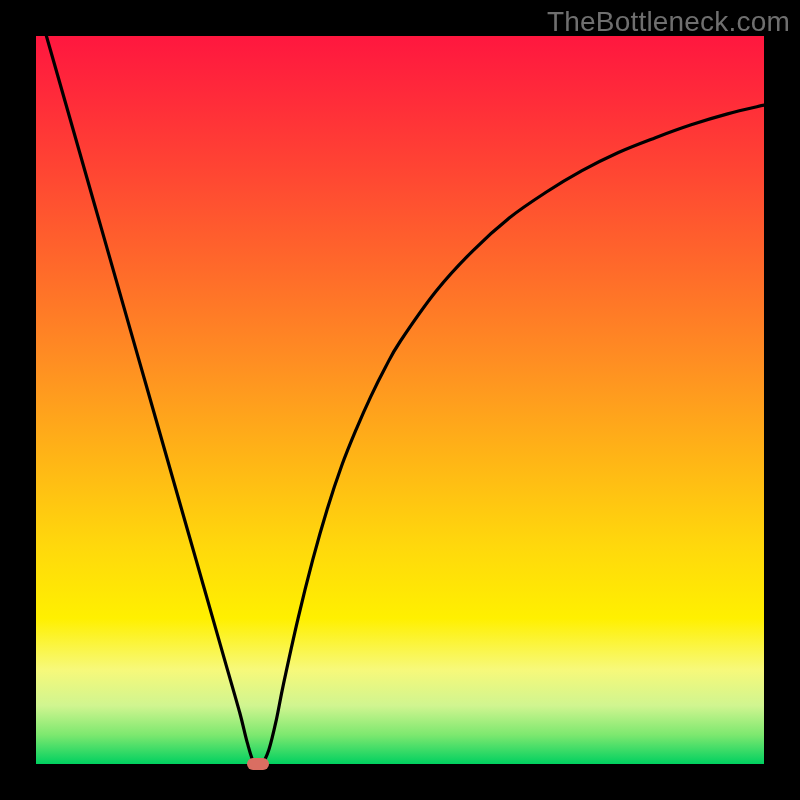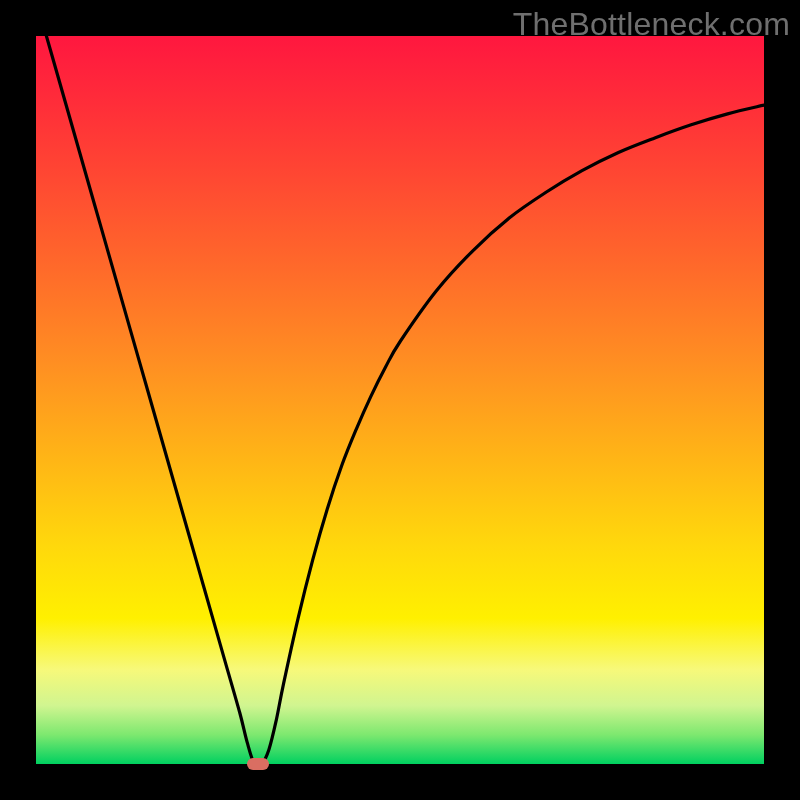--- a/index.html
+++ b/index.html
@@ -47,21 +47,21 @@
     left: 0;
     top: 0;
     width: 728px;
     height: 728px;
   }
   .watermark {
     position: absolute;
     top: 6px;
     right: 10px;
     color: #6f6f6f;
-    font-size: 32px;
+    font-size: 28px;
     font-weight: 400;
     letter-spacing: 0.2px;
   }
   .marker {
     position: absolute;
     width: 22px;
     height: 12px;
     background: #da6e62;
     border-radius: 6px;
     transform: translate(-50%, -50%);

